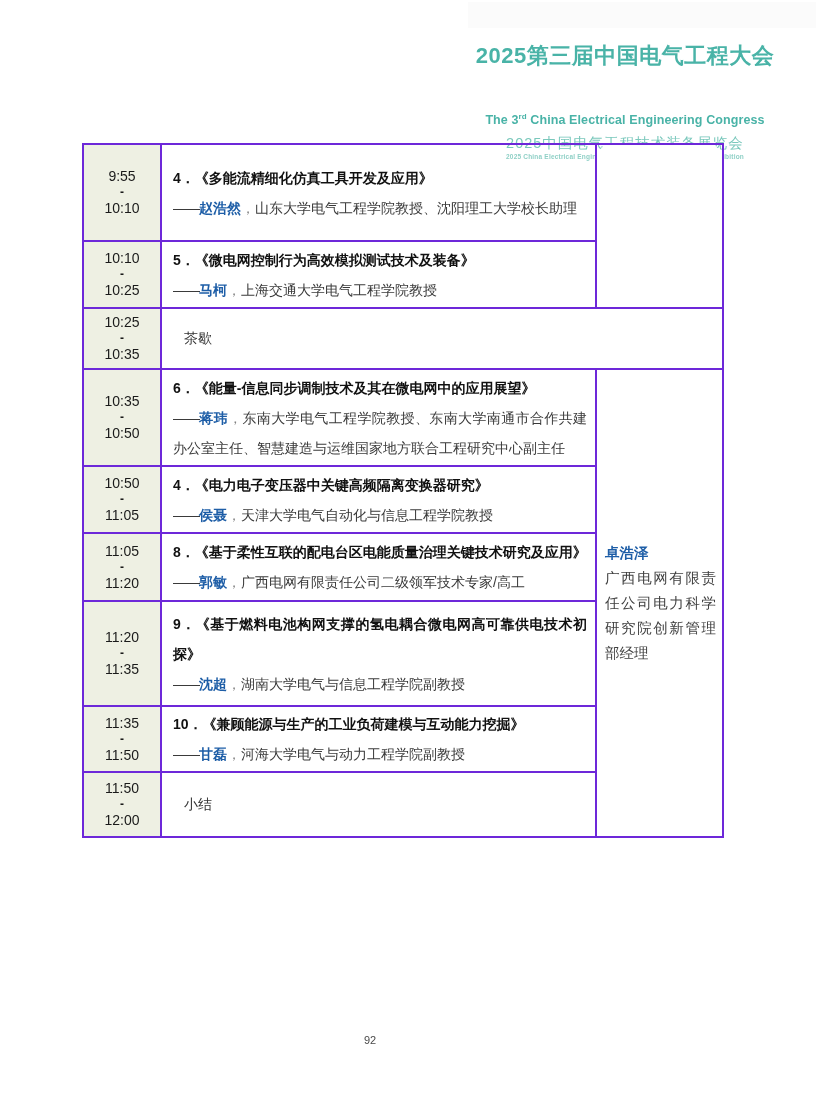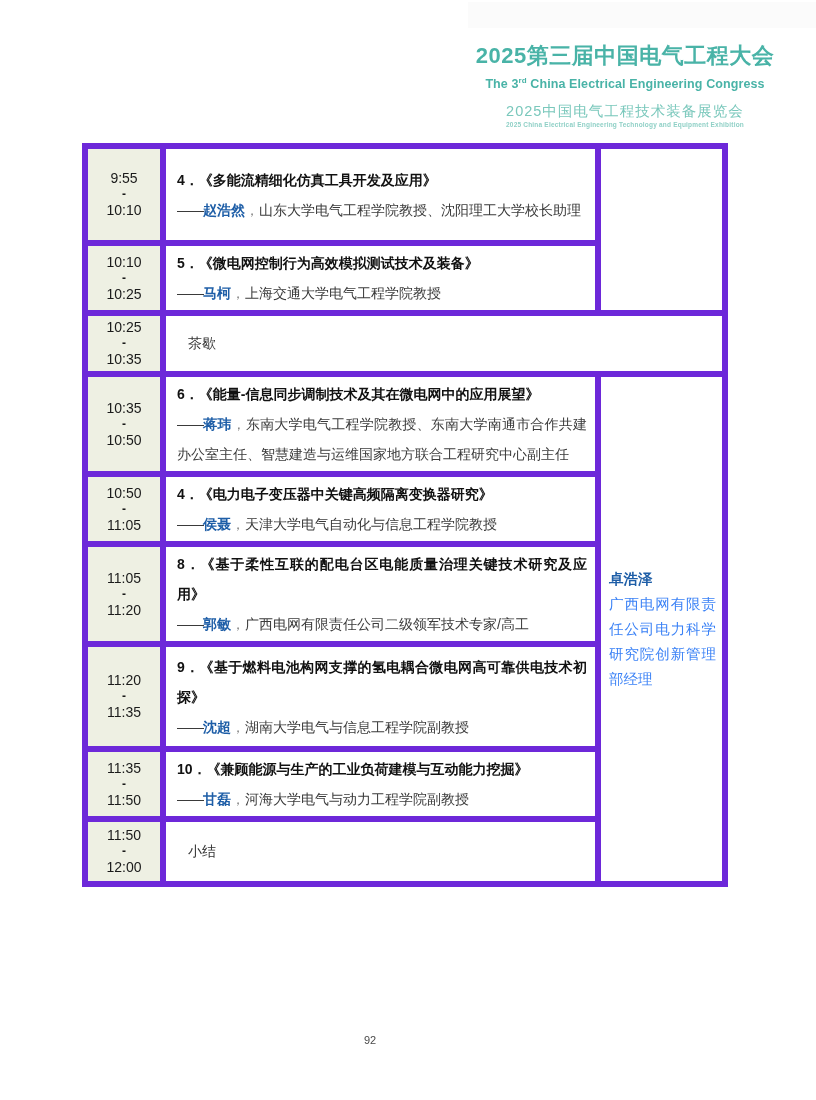--- a/index.html
+++ b/index.html
@@ -9,50 +9,50 @@
     -webkit-font-smoothing:antialiased;
   }
   .page{position:absolute;inset:0;overflow:hidden;}
 
   
   .header-band{position:absolute;left:468px;top:2px;width:348px;height:26px;background:#fbfbfb;}
 
   
   .logo{position:absolute;left:460px;top:42px;width:330px;text-align:center;}
   .logo-cn{font-size:22px;font-weight:bold;letter-spacing:.5px;line-height:27px;color:#49b3a7;}
-  .logo-en{font-size:12.5px;font-weight:bold;letter-spacing:.1px;line-height:24px;color:#49b3a7;}
+  .logo-en{font-size:12.5px;font-weight:bold;letter-spacing:.1px;line-height:15px;color:#49b3a7;margin-top:40px;}
   .logo-en sup{font-size:8px;}
   .logo-sub-cn{margin-top:7px;font-size:14.5px;letter-spacing:1px;line-height:17px;color:#7ac8bc;}
   .logo-sub-en{font-size:6.5px;font-weight:bold;letter-spacing:.2px;line-height:9px;color:#8fd0c6;}
 
   
   table.agenda{
     position:absolute;left:82px;top:143px;width:640px;
     border-collapse:collapse;table-layout:fixed;
     border:2px solid #000;
   }
-  table.agenda td{border:6px solid #6d28d9;vertical-align:middle;overflow:hidden;}
+  table.agenda td{border:2px solid #6d28d9;vertical-align:middle;overflow:hidden;}
   td.time{
     background:#eef0e3;text-align:center;
     font-size:14px;color:#1a1a1a;line-height:19px;padding:2px 1px;
   }
   .time-sep{display:block;font-weight:bold;font-size:12px;line-height:13px;}
   .time-start,.time-end{display:block;}
   td.content{padding:2px 8px 2px 11px;font-size:14px;color:#333;}
   p.session-title{margin:0;font-weight:bold;color:#111;line-height:30px;text-align:justify;}
   p.speaker{margin:0;line-height:30px;text-align:justify;}
   .dash{color:#3a3a3a;letter-spacing:-1px;}
   .name{color:#1e5ea7;font-weight:bold;}
   .sep{color:#808080;}
   .aff{color:#3a3a3a;}
   td.plain{font-size:14px;color:#333;padding:2px 8px 2px 22px;}
   td.side{background:#fff;border-radius:16px;}
   td.moderator-cell{padding:4px 6px 4px 8px;vertical-align:middle;}
   .mod-name{font-size:14.5px;font-weight:bold;color:#1e5ea7;line-height:25px;}
-  .mod-title{font-size:14.5px;color:#3b82f6;line-height:25px;text-align:justify;}
+  .mod-title{font-size:14.5px;color:#404040;line-height:25px;text-align:justify;}
 
   
   tr.h97{height:97px;} tr.h67{height:67px;} tr.h61{height:61px;}
   tr.h68{height:68px;} tr.h105{height:105px;} tr.h65{height:65px;}
 
   .footer-page{position:absolute;top:1034px;left:0;width:740px;text-align:center;
     font-size:11px;color:#4a4a4a;}
 </style>
 </head>
 <body>

